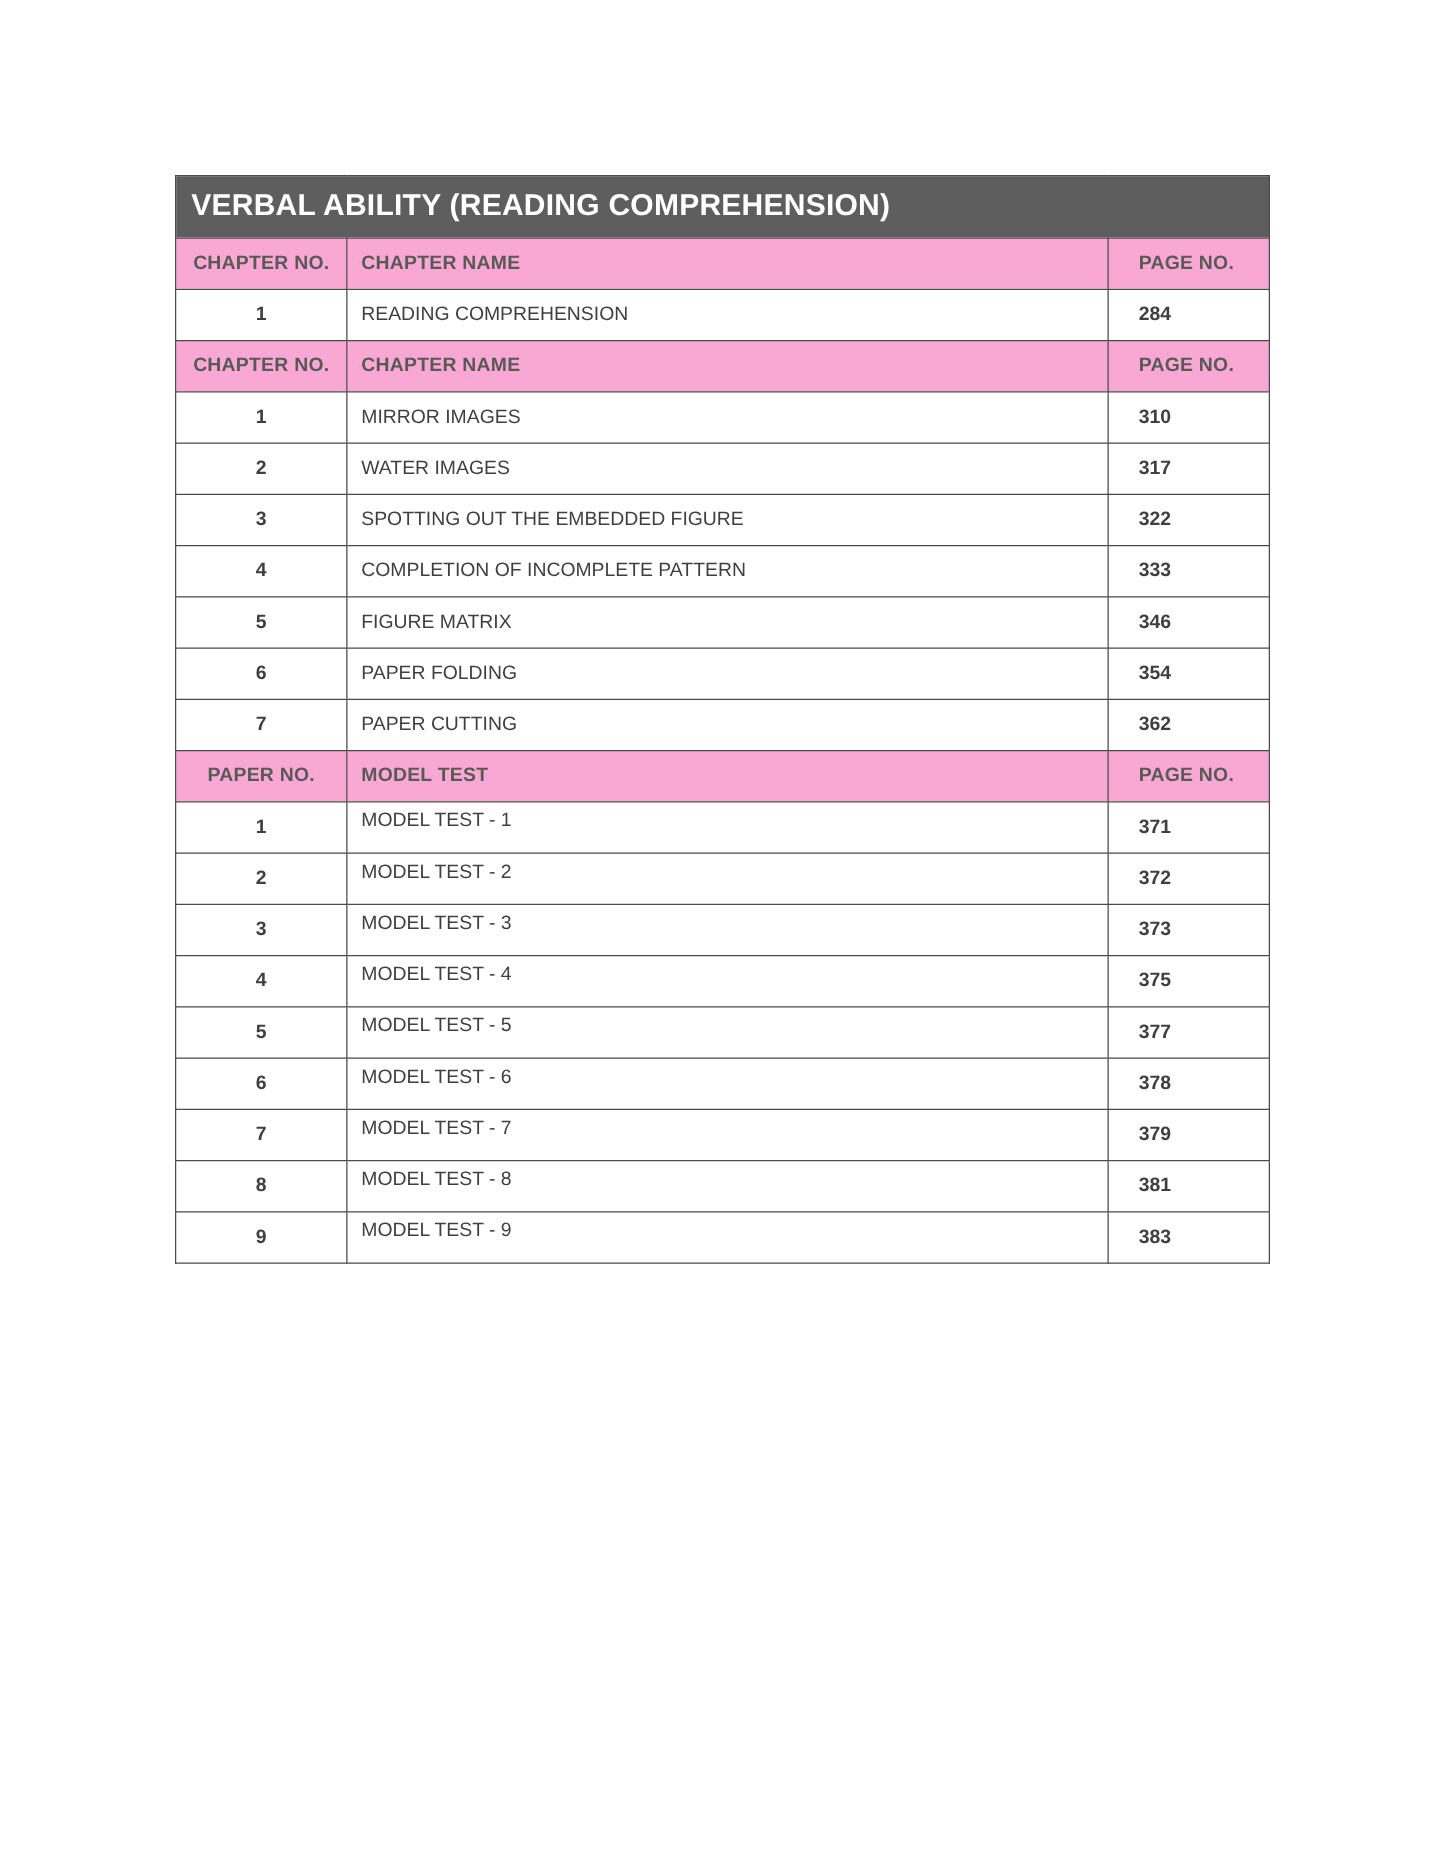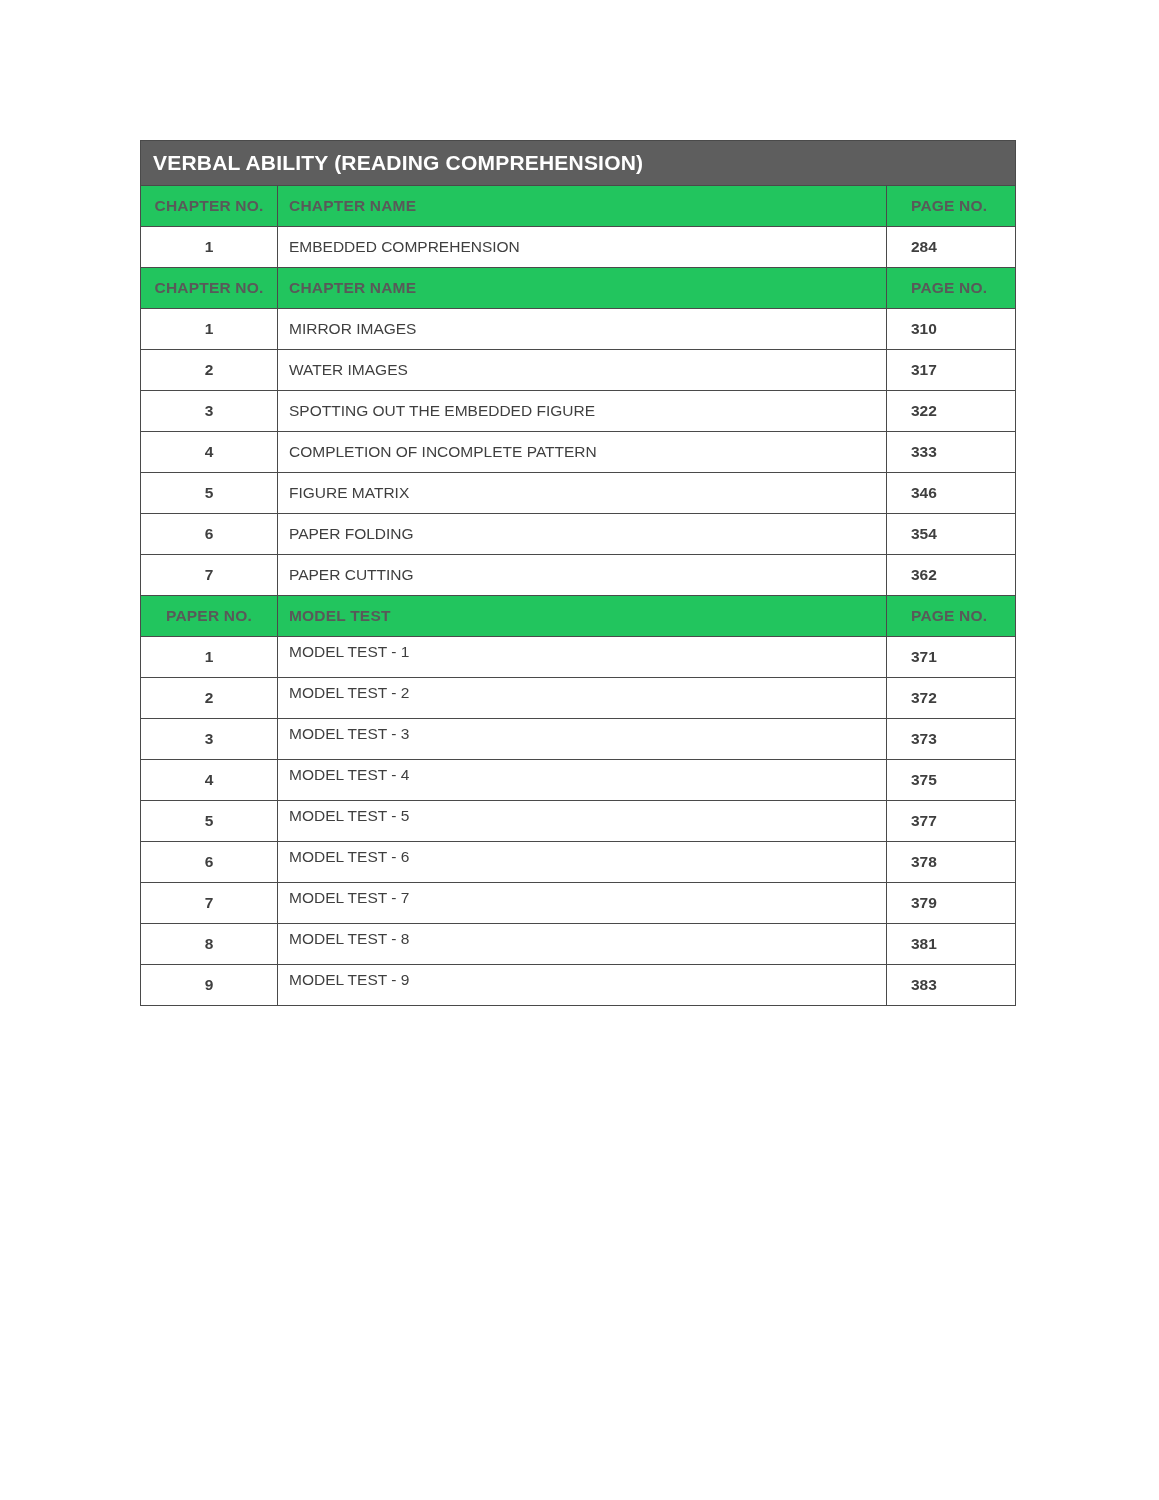--- a/index.html
+++ b/index.html
@@ -30,31 +30,31 @@
     color: #3f3f3f;
     font-size: 15.5px;
     vertical-align: middle;
   }
 
   
   td.section-bar {
     background: #5e5e5e;
     color: #ffffff;
     font-weight: 700;
-    font-size: 21px;
+    font-size: 24px;
     padding: 7px 12px;
     line-height: 1.45;
     letter-spacing: 0.2px;
   }
   tr.bar-single td.section-bar { height: 38px; }
   tr.bar-double td.section-bar { height: 56px; }
 
   
   tr.header-row td {
-    background: #22c55e;
+    background: #f9a8d4;
     color: #595959;
     font-weight: 700;
     height: 41px;
     letter-spacing: 0.2px;
     margin-top: 40px;
   }
 
   
   tr.data-row td { height: 41px; background: #ffffff; }
 
@@ -84,21 +84,21 @@
           <span>VERBAL ABILITY (READING COMPREHENSION)</span>
         </td>
       </tr>
       <tr class="header-row">
         <td class="cell-no">CHAPTER NO.</td>
         <td class="cell-name">CHAPTER NAME</td>
         <td class="cell-page">PAGE NO.</td>
       </tr>
       <tr class="data-row">
         <td class="cell-no">1</td>
-        <td class="cell-name">EMBEDDED COMPREHENSION</td>
+        <td class="cell-name">READING COMPREHENSION</td>
         <td class="cell-page">284</td>
       </tr>
     </tbody>
 
     <tbody>
       <tr class="header-row">
         <td class="cell-no">CHAPTER NO.</td>
         <td class="cell-name">CHAPTER NAME</td>
         <td class="cell-page">PAGE NO.</td>
       </tr>

